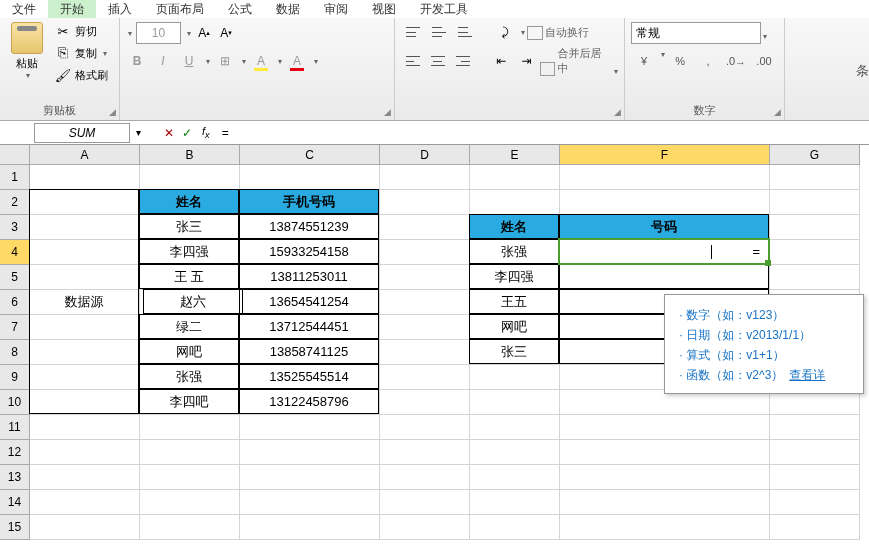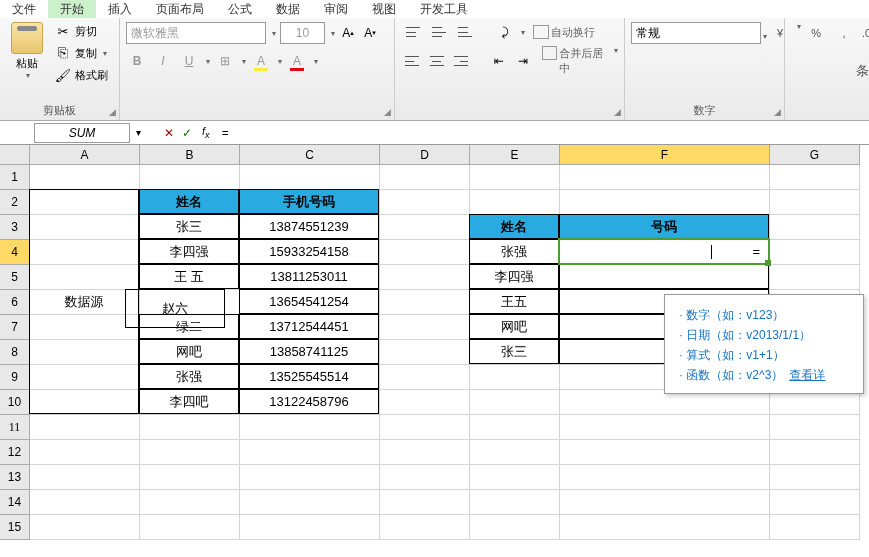--- a/index.html
+++ b/index.html
@@ -28,21 +28,21 @@
 .font-name { width: 140px; height: 22px; border: 1px solid #999; background: #fff; padding: 0 4px; font-size: 12px; color: #999; }
 .font-size { width: 45px; height: 22px; border: 1px solid #999; background: #fff; text-align: center; font-size: 12px; color: #999; }
 .sz-btn { width: 18px; height: 18px; font-size: 12px; cursor: pointer; display: flex; align-items: center; justify-content: center; }
 .font-btn { width: 22px; height: 22px; display: flex; align-items: center; justify-content: center; cursor: pointer; color: #999; }
 
 .align-group { width: 230px; }
 .align-row { display: flex; align-items: center; gap: 2px; margin-bottom: 4px; }
 .align-btn { width: 24px; height: 20px; display: flex; align-items: center; justify-content: center; cursor: pointer; position: relative; }
 .align-lines { width: 14px; height: 10px; display: flex; flex-direction: column; justify-content: space-between; }
 .al-line { height: 1px; background: #555; }
-.wrap-text, .merge-text { font-size: 11px; margin-left: 6px; color: #666; cursor: pointer; display: flex; align-items: flex-start; gap: 2px; }
+.wrap-text, .merge-text { font-size: 11px; color: #666; cursor: pointer; display: flex; align-items: flex-end; gap: 2px; }
 .merge-icon { width: 16px; height: 14px; border: 1px solid #999; position: relative; }
 
 .num-group { width: 160px; }
 .num-select { width: 130px; height: 22px; border: 1px solid #999; background: #fff; font-size: 12px; padding: 0 4px; margin-bottom: 6px; }
 .num-btns { display: flex; gap: 2px; }
 .num-btn { width: 26px; height: 22px; display: flex; align-items: center; justify-content: center; cursor: pointer; font-size: 11px; color: #555; }
 
 .strip { display: flex; align-items: center; height: 24px; border-bottom: 1px solid #999; padding: 0 4px; }
 .name-box { width: 96px; height: 20px; border: 1px solid #999; background: #fff; text-align: center; font-size: 12px; line-height: 18px; margin-right: 6px; font-style: italic; }
 .nb-arrow { width: 14px; font-size: 10px; cursor: pointer; }
@@ -122,21 +122,20 @@
           </div>
       </div>
     </div>
     <div class="group-label">剪贴板</div>
     <div class="expand">◢</div>
   </div>
 
   <div class="ribbon-group font-group">
     <div class="group-body" style="flex-direction:column">
       <div class="font-row">
-        <input class="font-name" value="微软雅黑" style="">
         <span class="small-arrow">▾</span>
         <input class="font-size" value="10" style="">
         <span class="small-arrow">▾</span>
         <div class="sz-btn">
             <span>A</span>
             <sup style="font-size:7px">▴</sup>
           </div>
         <div class="sz-btn">
             <span>A</span>
             <sup style="font-size:7px">▾</sup>
@@ -219,21 +218,21 @@
             <span class="merge-icon"></span>
             <span>合并后居中</span>
             <span class="small-arrow">▾</span>
           </div>
       </div>
     </div>
     <div class="expand">◢</div>
   </div>
 
   <div class="ribbon-group num-group">
-    <div class="group-body" style="flex-direction:row">
+    <div class="group-body" style="flex-direction:column">
       <div style="display:flex;align-items:center">
           <input class="num-select" value="常规" style="">
           <span class="small-arrow">▾</span>
         </div>
       <div class="num-btns">
         <div class="num-btn">¥</div>
           <span class="small-arrow">▾</span>
         <div class="num-btn">%</div>
         <div class="num-btn">,</div>
         <div class="num-btn">.0→</div>
@@ -273,21 +272,21 @@
       <div class="row-h" style="height: 25px; line-height: 25px;">1</div>
       <div class="row-h" style="height: 25px; line-height: 25px;">2</div>
       <div class="row-h" style="height: 25px; line-height: 25px;">3</div>
       <div class="row-h sel" style="height: 25px; line-height: 25px;">4</div>
       <div class="row-h" style="height: 25px; line-height: 25px;">5</div>
       <div class="row-h" style="height: 25px; line-height: 25px;">6</div>
       <div class="row-h" style="height: 25px; line-height: 25px;">7</div>
       <div class="row-h" style="height: 25px; line-height: 25px;">8</div>
       <div class="row-h" style="height: 25px; line-height: 25px;">9</div>
       <div class="row-h" style="height: 25px; line-height: 25px;">10</div>
-      <div class="row-h" style="height: 25px; line-height: 25px; font-family: Liberation Serif, serif;">11</div>
+      <div class="row-h" style="height: 25px; line-height: 25px;">11</div>
       <div class="row-h" style="height: 25px; line-height: 25px;">12</div>
       <div class="row-h" style="height: 25px; line-height: 25px;">13</div>
       <div class="row-h" style="height: 25px; line-height: 25px;">14</div>
       <div class="row-h" style="height: 25px; line-height: 25px;">15</div>
     </div>
   <div class="cells" id="cells">
       <div class="cell " style="left: 0px; top: 0px; width: 110px; height: 25px;"></div>
       <div class="cell " style="left: 110px; top: 0px; width: 100px; height: 25px;"></div>
       <div class="cell " style="left: 210px; top: 0px; width: 140px; height: 25px;"></div>
       <div class="cell " style="left: 350px; top: 0px; width: 90px; height: 25px;"></div>
@@ -396,21 +395,21 @@
         <span class="red">数据源</span>
       </div>
       <div class="cell thead bordered" style="left: 110px; top: 25px; width: 100px; height: 25px;">姓名</div>
       <div class="cell thead bordered" style="left: 210px; top: 25px; width: 140px; height: 25px;">手机号码</div>
       <div class="cell bordered" style="left: 110px; top: 50px; width: 100px; height: 25px;">张三</div>
       <div class="cell bordered" style="left: 210px; top: 50px; width: 140px; height: 25px;">13874551239</div>
       <div class="cell bordered" style="left: 110px; top: 75px; width: 100px; height: 25px;">李四强</div>
       <div class="cell bordered" style="left: 210px; top: 75px; width: 140px; height: 25px;">15933254158</div>
       <div class="cell bordered" style="left: 110px; top: 100px; width: 100px; height: 25px;">王 五</div>
       <div class="cell bordered" style="left: 210px; top: 100px; width: 140px; height: 25px;">13811253011</div>
-      <div class="cell bordered" style="left: 96px; top: 125px; width: 100px; height: 39px;">赵六</div>
+      <div class="cell bordered" style="left: 114px; top: 125px; width: 100px; height: 25px;">赵六</div>
       <div class="cell bordered" style="left: 210px; top: 125px; width: 140px; height: 25px;">13654541254</div>
       <div class="cell bordered" style="left: 110px; top: 150px; width: 100px; height: 25px;">绿二</div>
       <div class="cell bordered" style="left: 210px; top: 150px; width: 140px; height: 25px;">13712544451</div>
       <div class="cell bordered" style="left: 110px; top: 175px; width: 100px; height: 25px;">网吧</div>
       <div class="cell bordered" style="left: 210px; top: 175px; width: 140px; height: 25px;">13858741125</div>
       <div class="cell bordered" style="left: 110px; top: 200px; width: 100px; height: 25px;">张强</div>
       <div class="cell bordered" style="left: 210px; top: 200px; width: 140px; height: 25px;">13525545514</div>
       <div class="cell bordered" style="left: 110px; top: 225px; width: 100px; height: 25px;">李四吧</div>
       <div class="cell bordered" style="left: 210px; top: 225px; width: 140px; height: 25px;">13122458796</div>
       <div class="cell thead bordered" style="left: 440px; top: 50px; width: 90px; height: 25px;">姓名</div>

